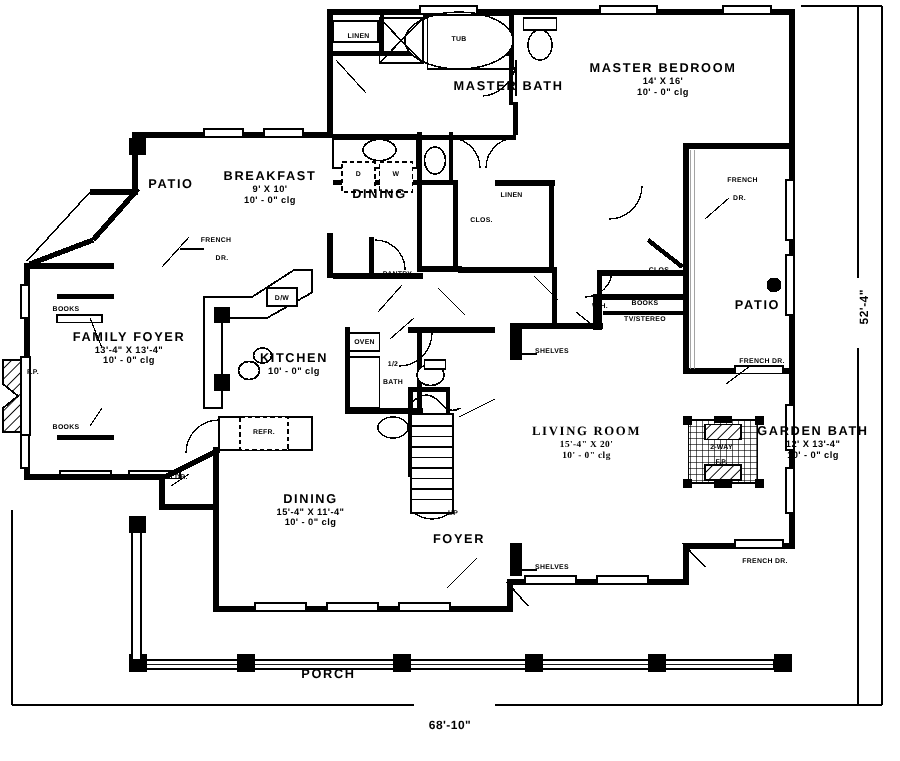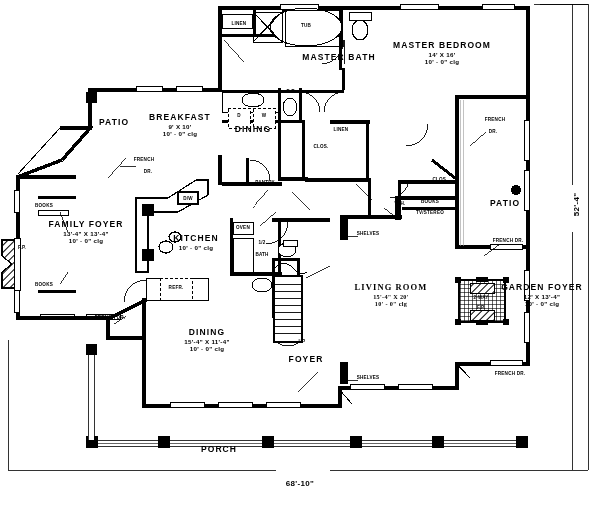--- a/index.html
+++ b/index.html
@@ -325,21 +325,21 @@
     <div class="lbl" style="left:196px;top:233px;transform:translateX(-50%);">
       <div class="room-name">KITCHEN</div>
       <div class="room-clg">10' - 0" clg</div>
     </div>
     <div class="lbl" style="left:391px;top:282px;transform:translateX(-50%);font-family:Liberation Serif, serif;">
       <div class="room-name">LIVING ROOM</div>
       <div class="room-dim">15'-4" X 20'</div>
       <div class="room-clg">10' - 0" clg</div>
     </div>
     <div class="lbl" style="left:542px;top:282px;transform:translateX(-50%);">
-      <div class="room-name">GARDEN FOYER</div>
+      <div class="room-name">GARDEN BATH</div>
       <div class="room-dim">12' X 13'-4"</div>
       <div class="room-clg">10' - 0" clg</div>
     </div>
     <div class="lbl" style="left:207px;top:327px;transform:translateX(-50%);text-align:center;">
       <div class="room-name">DINING</div>
       <div class="room-dim">15'-4" X 11'-4"</div>
       <div class="room-clg">10' - 0" clg</div>
     </div>
     <div class="lbl" style="left:306px;top:354px;transform:translateX(-50%);">
       <div class="room-name">FOYER</div>

